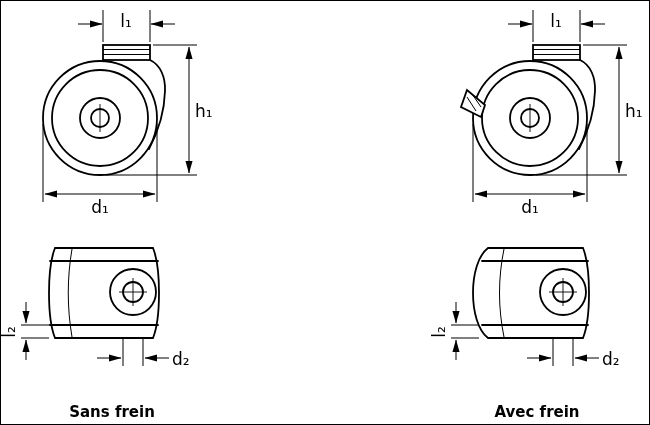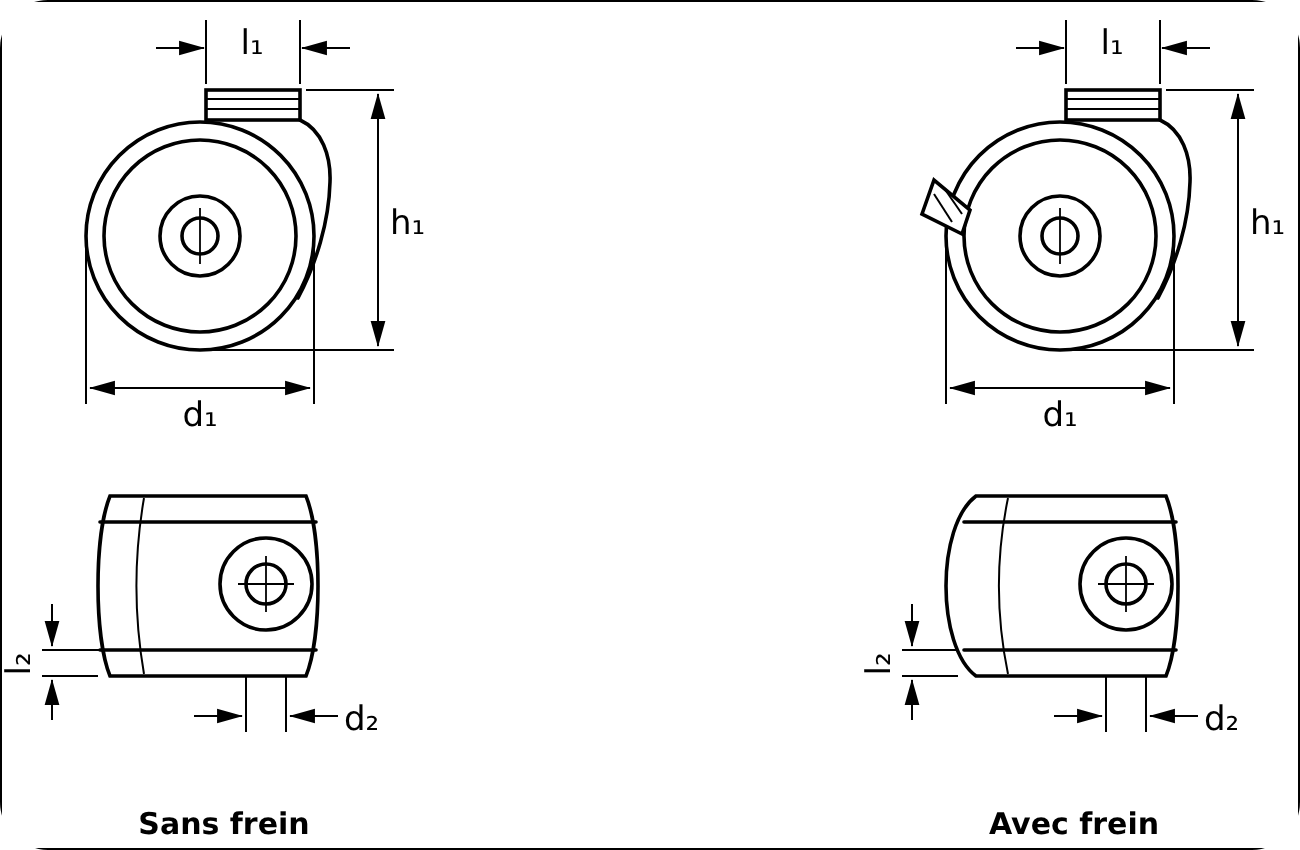--- a/index.html
+++ b/index.html
@@ -1,16 +1,16 @@
 <!DOCTYPE html>
 <html><head>
 <meta charset="utf-8">
 <style>
   html,body{margin:0;padding:0;background:#fff;}
-  .page{width:650px;height:425px;position:relative;background:#fff;overflow:hidden;border-radius:24px;}
+  .page{width:650px;height:425px;position:relative;background:#fff;overflow:hidden;}
   svg{display:block;}
   text{font-family:"DejaVu Sans","Liberation Sans",sans-serif;fill:#000;}
   .dim-label{font-size:17px;}
   .caption{font-size:15px;font-weight:bold;}
   .obj{stroke:#000;stroke-width:1.8;fill:none;stroke-linecap:round;}
   .objf{stroke:#000;stroke-width:1.8;fill:#fff;}
   .thin{stroke:#000;stroke-width:1;fill:none;}
   .hair{stroke:#000;stroke-width:0.9;fill:none;}
 </style>
 </head>

